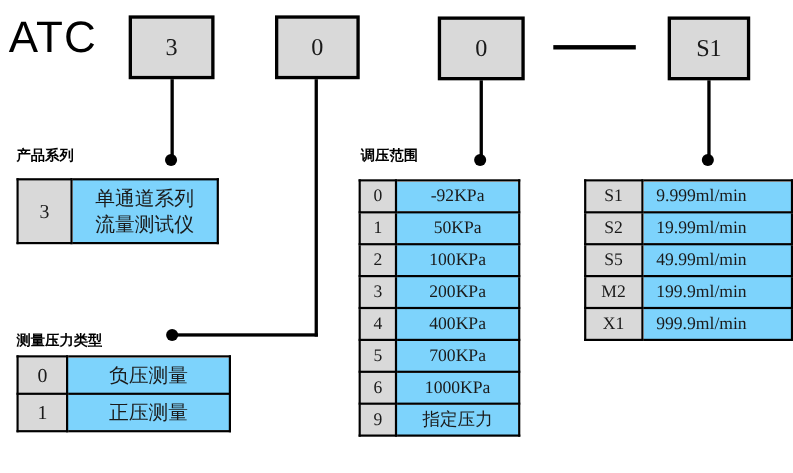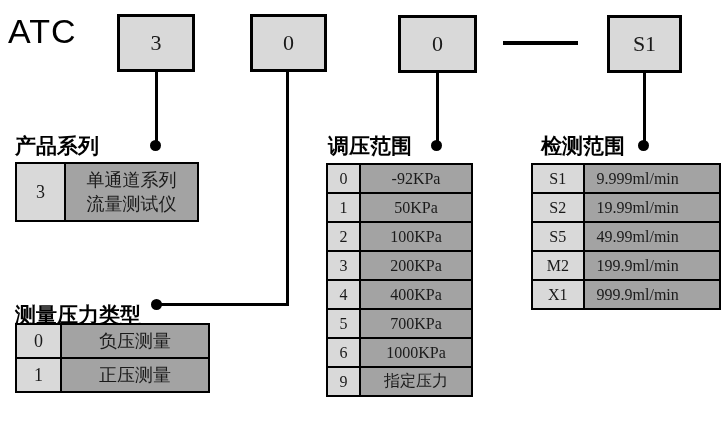--- a/index.html
+++ b/index.html
@@ -3,21 +3,21 @@
 <meta charset="utf-8">
 <style>
   html,body{margin:0;padding:0;background:#ffffff;}
   .canvas{
     position:relative;width:721px;height:430px;background:#ffffff;
     font-family:"Liberation Serif","DejaVu Serif",serif;overflow:hidden;
   }
   .prefix{
     position:absolute;left:8px;top:14px;
     font-family:"Liberation Sans","DejaVu Sans",sans-serif;
-    font-size:34px;line-height:1;color:#000;letter-spacing:1px;
+    font-size:40px;line-height:1;color:#000;letter-spacing:1px;
   }
   .code-box{
     position:absolute;box-sizing:border-box;border:3px solid #000;background:#d9d9d9;
     display:flex;align-items:center;justify-content:center;
     font-size:22px;color:#1a1a1a;
   }
   .box-1{left:117px;top:14px;width:78px;height:58px;}
   .box-2{left:250px;top:14px;width:77px;height:58px;}
   .box-3{left:398px;top:15px;width:79px;height:58px;}
   .box-4{left:607px;top:15px;width:75px;height:58px;}
@@ -28,30 +28,30 @@
   .line-2h{left:158px;top:303px;width:131px;height:3px;}
   .line-3{left:436px;top:73px;width:3px;height:69px;}
   .line-4{left:643px;top:73px;width:3px;height:69px;}
   .dot{position:absolute;width:11px;height:11px;border-radius:50%;background:#000;}
   .dot-1{left:150px;top:140px;}
   .dot-2{left:151px;top:299px;}
   .dot-3{left:431px;top:140px;}
   .dot-4{left:638px;top:140px;}
   .section-title{
     position:absolute;font-family:"Liberation Sans","DejaVu Sans",sans-serif;
-    font-weight:700;font-size:21px;color:#000;white-space:nowrap;
+    font-weight:700;font-size:13px;color:#000;white-space:nowrap;
   }
   .title-1{left:15px;top:132px;}
   .title-2{left:328px;top:132px;}
   .title-3{left:541px;top:132px;}
   .title-4{left:15px;top:301px;}
   table.lookup{position:absolute;border-collapse:collapse;table-layout:fixed;}
   table.lookup td{border:2px solid #000;padding:0;color:#1a1a1a;overflow:hidden;}
   td.code-cell{background:#d9d9d9;text-align:center;}
-  td.desc-cell{background:#a3a3a3;text-align:center;}
+  td.desc-cell{background:#7dd3fc;text-align:center;}
   .table-1{left:15px;top:162px;font-size:18px;}
   .table-1 td{height:56px;}
   .table-1 .code-cell{width:47px;}
   .table-1 .desc-cell{width:131px;white-space:pre-line;line-height:1.35;}
   .table-2{left:15px;top:323px;font-size:18px;}
   .table-2 td{height:32px;}
   .table-2 .code-cell{width:43px;}
   .table-2 .desc-cell{width:146px;text-align:center;}
   .table-3{left:326px;top:163px;font-size:16px;}
   .table-3 td{height:27px;}
@@ -84,21 +84,20 @@
   <div class="dot dot-2"></div>
 
   <div class="line line-3"></div>
   <div class="dot dot-3"></div>
 
   <div class="line line-4"></div>
   <div class="dot dot-4"></div>
 
   <div class="section-title title-1">产品系列</div>
   <div class="section-title title-2">调压范围</div>
-  <div class="section-title title-3">检测范围</div>
   <div class="section-title title-4">测量压力类型</div>
 
   <table class="lookup table-1">
     <tbody>
         <tr>
       <td class="code-cell">3</td>
       <td class="desc-cell">单通道系列
 流量测试仪</td>
     </tr>
   </tbody>

